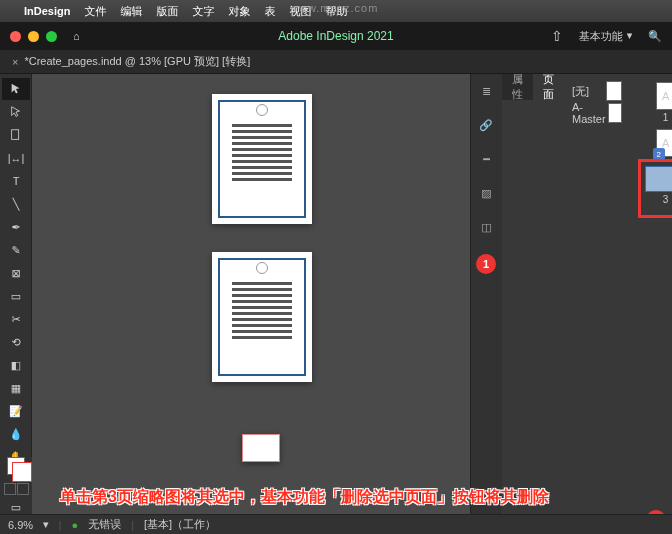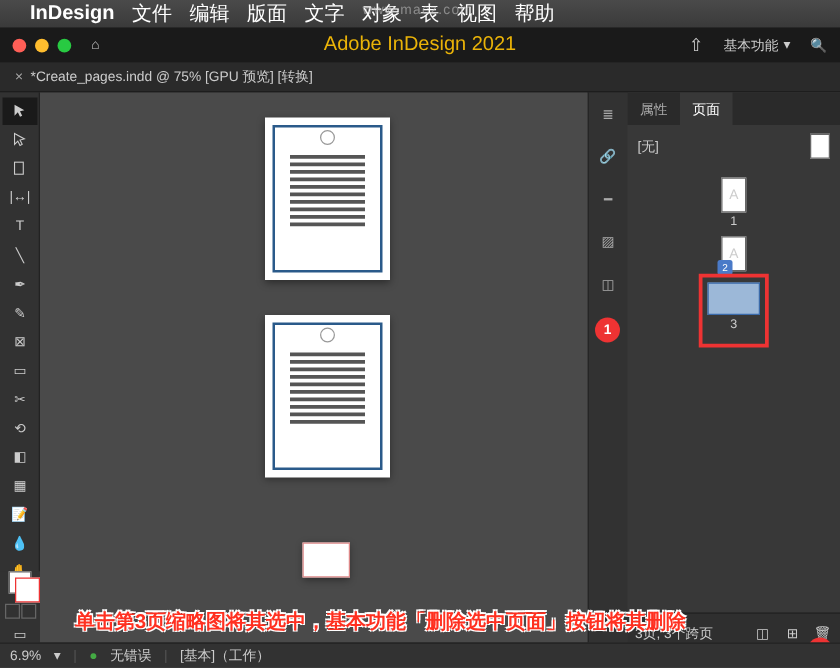--- a/index.html
+++ b/index.html
@@ -1,25 +1,25 @@
 <!DOCTYPE html>
 <html><head>
 <meta charset="utf-8">
 <style>
 *{margin:0;padding:0;box-sizing:border-box;font-family:-apple-system,sans-serif;font-size:11px;color:#ccc}
 body{background:#323232;width:672px;height:534px;overflow:hidden;position:relative}
 .mac-menubar{height:22px;background:linear-gradient(#4a4a4a,#3a3a3a);display:flex;align-items:center;padding:0 10px;gap:14px}
 .mac-menubar .apple{font-size:13px}
-.mac-menubar span{color:#fff;font-size:16px}
+.mac-menubar span{color:#fff;font-size:11px}
 .mac-menubar .app-name{font-weight:600}
 .titlebar{height:28px;background:#1a1a1a;display:flex;align-items:center;padding:0 10px;gap:8px;position:relative}
 .traffic{display:flex;gap:7px}
 .dot{width:11px;height:11px;border-radius:50%}
 .dot.r{background:#ff5f57}.dot.y{background:#ffbd2e}.dot.g{background:#28ca42}
-.titlebar .title{position:absolute;left:50%;transform:translateX(-50%);color:#eab308;font-size:16px}
+.titlebar .title{position:absolute;left:50%;transform:translateX(-50%);color:#86efac;font-size:12px}
 .titlebar .home-ico{margin-left:8px;color:#ccc}
 .titlebar .right{margin-left:auto;display:flex;gap:10px;align-items:center}
 .titlebar .share{font-size:14px}
 .titlebar .workspace{display:flex;align-items:flex-start;gap:4px;padding:2px 6px;font-size:11px}
 .doc-tab{height:24px;background:#2a2a2a;display:flex;align-items:center;padding:0 12px;border-bottom:1px solid #1a1a1a}
 .doc-tab .x{margin-right:6px;color:#aaa}
 .workspace-area{display:flex;height:440px}
 .toolbar{width:32px;background:#323232;display:flex;flex-direction:column;padding-top:4px;gap:1px;border-right:1px solid #222}
 .toolbar .tool{width:28px;height:22px;display:flex;align-items:center;justify-content:center;color:#ccc;margin-left:2px}
 .toolbar .tool.sel{background:#1a1a1a}
@@ -32,21 +32,21 @@
 .page{position:absolute;background:#fff;box-shadow:0 2px 6px rgba(0,0,0,.4)}
 .page.p1{width:100px;height:130px;left:180px;top:20px}
 .page.p2{width:100px;height:130px;left:180px;top:178px}
 .page.p3{width:38px;height:28px;left:210px;top:360px;border:1px solid #d88}
 .page .inner{position:absolute;inset:6px;border:2px solid #2a5a8a}
 .page .lines{position:absolute;left:20px;right:20px;top:30px;bottom:12px;display:flex;flex-direction:column;gap:3px}
 .page .lines div{height:3px;background:#555}
 .page .logo{position:absolute;left:50%;top:10px;transform:translateX(-50%);width:12px;height:12px;border:1px solid #999;border-radius:50%}
 .panel-strip{width:32px;background:#323232;display:flex;flex-direction:column;align-items:center;padding-top:8px;gap:16px;border-left:1px solid #222}
 .panel-strip div{width:18px;height:18px;color:#aaa;display:flex;align-items:center;justify-content:center}
-.panels{width:170px;background:#383838;display:flex;flex-direction:column}
+.panels{width:170px;background:#383838;display:flex;flex-direction:row}
 .panel-tabs{height:26px;background:#2a2a2a;display:flex;align-items:center}
 .panel-tabs .tab{padding:0 10px;height:100%;display:flex;align-items:center;font-size:11px;color:#aaa}
 .panel-tabs .tab.active{background:#383838;color:#fff}
 .masters{padding:6px 8px}
 .master-row{display:flex;align-items:center;justify-content:space-between;height:22px}
 .master-thumb{width:16px;height:20px;background:#fff;border:1px solid #666}
 .pages-area{flex:1;padding:8px;display:flex;flex-direction:column;align-items:center;position:relative}
 .pg-thumb{background:#fff;border:1px solid #666;display:flex;align-items:center;justify-content:center;font-size:8px;color:#333;position:relative}
 .pg-thumb.single{width:20px;height:28px}
 .pg-num{font-size:10px;color:#ccc;margin:2px 0 6px}
@@ -98,21 +98,21 @@
     <div class="workspace">
       <span>基本功能</span>
         <span>▾</span>
     </div>
     <span>🔍</span>
   </div>
 </div>
 
 <div class="doc-tab">
   <span class="x">×</span>
-  <span>*Create_pages.indd @ 75% [GPU 预览] [转换]</span>
+  <span>*Create_pages.indd @ 13% [GPU 预览] [转换]</span>
 </div>
 
 <div class="workspace-area">
   <div class="toolbar">
     <div class="tool sel">
         <svg viewBox="0 0 16 16">
           <path d="M3 2l9 5-4 1 2 4-2 1-2-4-3 3z"></path>
         </svg>
       </div>
     <div class="tool">
@@ -190,20 +190,24 @@
   <div class="panels">
     <div class="panel-tabs">
       <div class="tab">属性</div>
       <div class="tab active">页面</div>
     </div>
     <div class="masters">
       <div class="master-row">
         <span>[无]</span>
           <div class="master-thumb"></div>
       </div>
+      <div class="master-row">
+        <span>A-Master</span>
+          <div class="master-thumb"></div>
+      </div>
     </div>
     <div class="pages-area">
       <div class="pg-thumb single">
           <span>A</span>
         </div>
       <div class="pg-num">1</div>
       <div class="pg-spread">
         <div class="pg-thumb">
           <span>A</span>
           <div class="badge">2</div>

